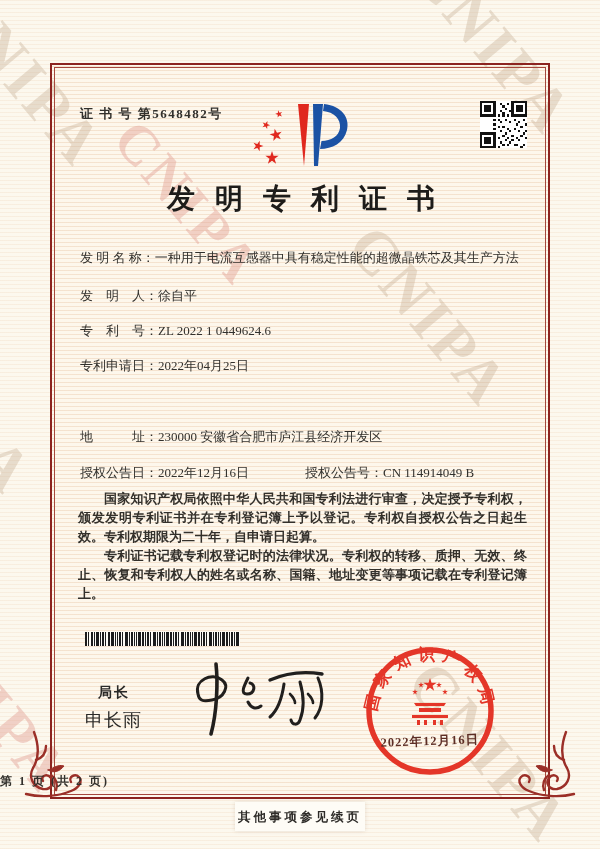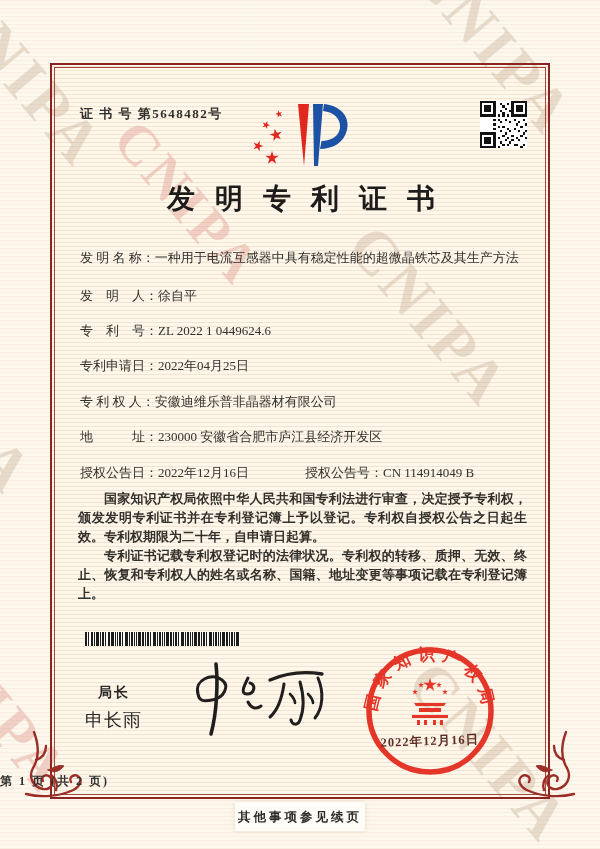--- a/index.html
+++ b/index.html
@@ -156,23 +156,20 @@
       <span>发 明 名 称：</span><span>一种用于电流互感器中具有稳定性能的超微晶铁芯及其生产方法</span>
     </div>
     <div class="field-row fr2">
       <span>发　明　人：</span><span>徐自平</span>
     </div>
     <div class="field-row fr3">
       <span>专　利　号：</span><span>ZL 2022 1 0449624.6</span>
     </div>
     <div class="field-row fr4">
       <span>专利申请日：</span><span>2022年04月25日</span>
-    </div>
-    <div class="field-row fr5">
-      <span>专 利 权 人：</span><span>安徽迪维乐普非晶器材有限公司</span>
     </div>
     <div class="field-row fr6">
       <span>地　　　址：</span><span>230000 安徽省合肥市庐江县经济开发区</span>
     </div>
     <div class="field-row fr7">
       <span><span>授权公告日：</span><span>2022年12月16日</span></span>
       <span class="col2"><span>授权公告号：</span><span>CN 114914049 B</span></span>
     </div>
 
     <div class="legal">

